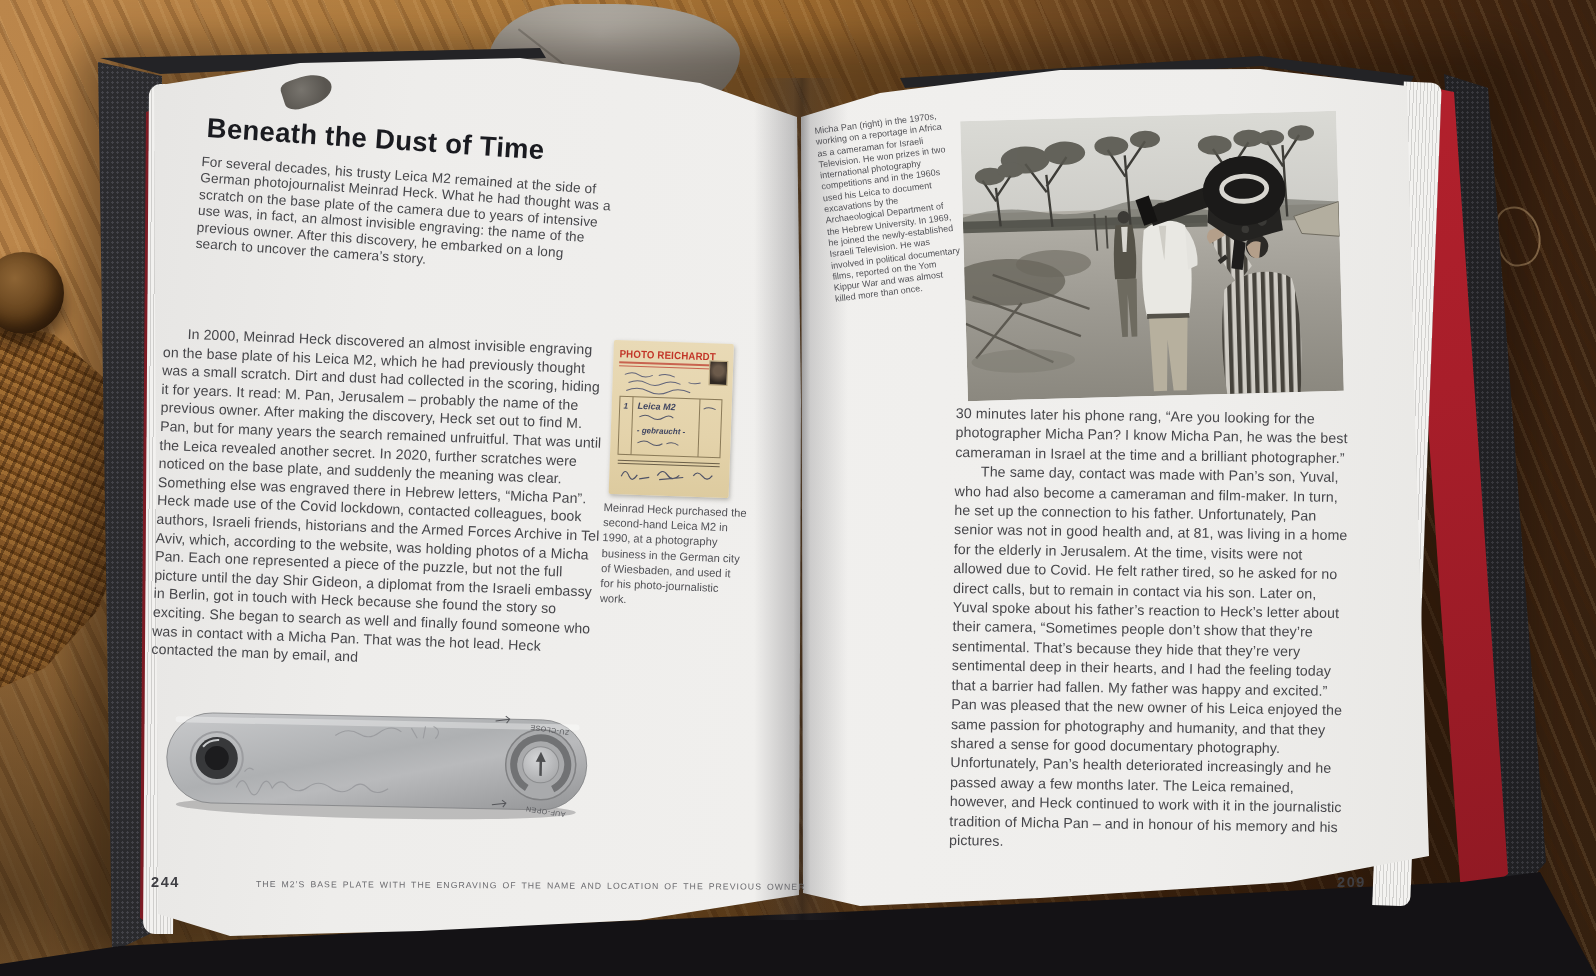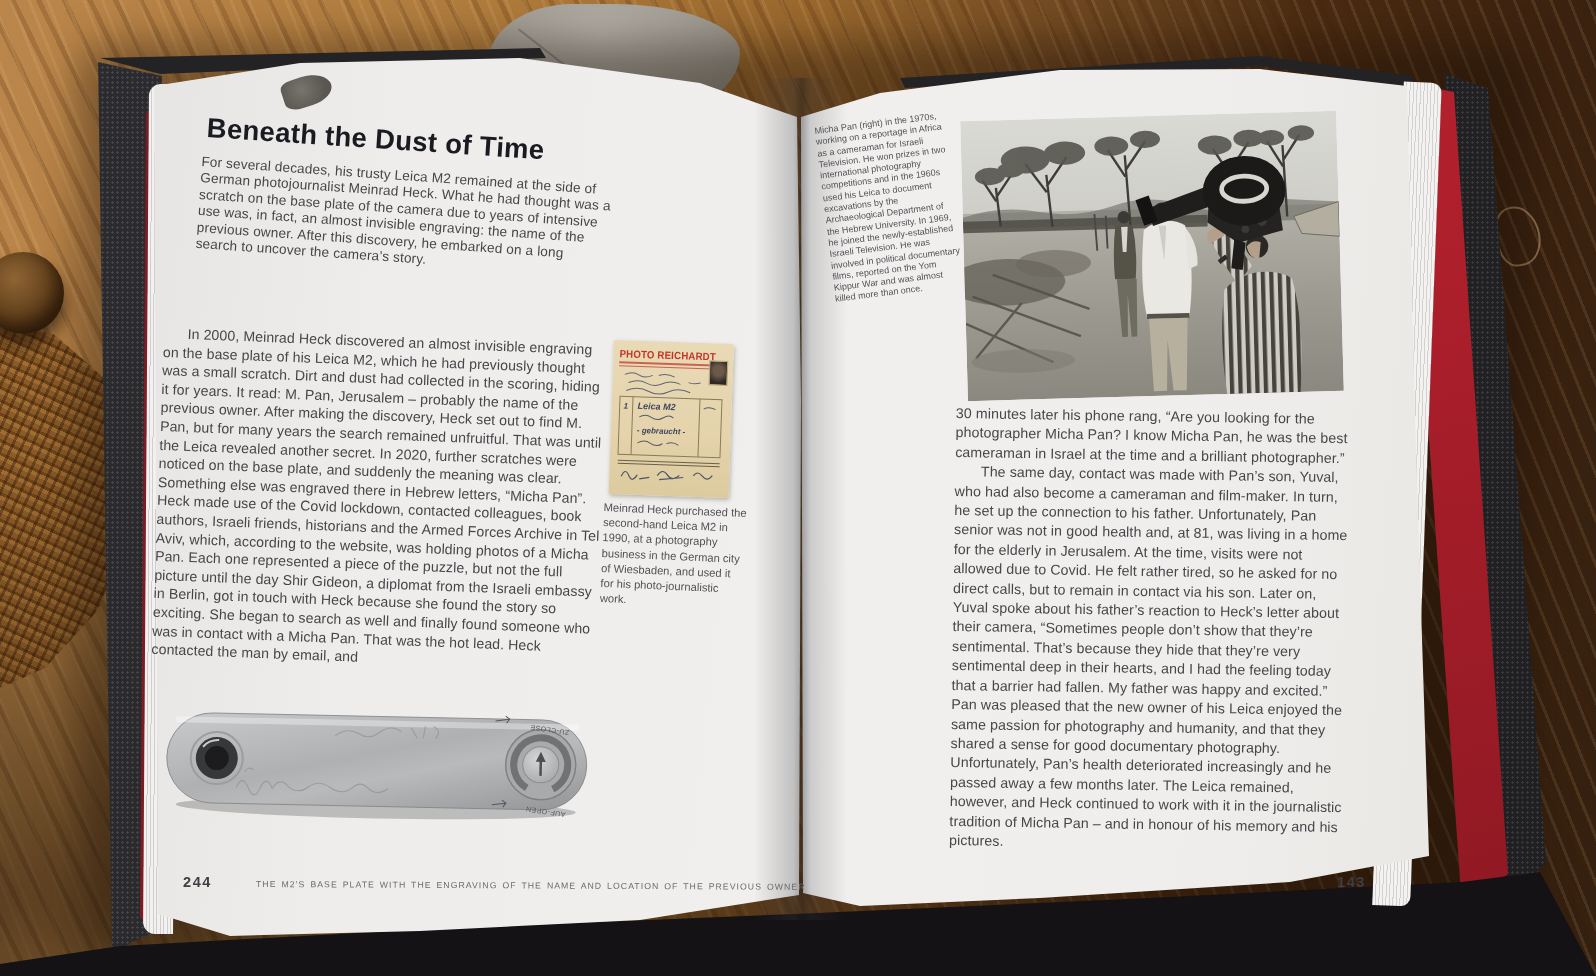--- a/index.html
+++ b/index.html
@@ -94,21 +94,21 @@
     transform:scaleX(.92);transform-origin:0 0;white-space:nowrap;}
   .receipt-redline{height:1.5px;background:rgba(190,60,45,.75);margin-top:2px;}
   .receipt-redline.r2{width:86%;}
   .receipt-portrait{position:absolute;right:5px;top:17px;width:19px;height:25px;
     border:1px solid #b9a67e;background:radial-gradient(circle at 50% 40%,#6b5a4a 0 30%,#2f2822 75%);}
   .receipt svg{display:block;}
   .receipt-caption{left:604px;top:500px;width:144px;transform:rotate(2.4deg);transform-origin:0 0;
     font-size:11.2px;line-height:15.2px;color:#515156;}
   .plate-wrap{left:166px;top:700px;width:425px;height:115px;transform:rotate(1.2deg);transform-origin:0 0;}
   .pagenum{font-size:14.5px;font-weight:700;letter-spacing:1.6px;color:#3e3e43;}
-  .pagenum-left{left:151px;top:874px;padding-left:32px;}
+  .pagenum-left{left:151px;top:874px;}
   .pagenum-right{left:1337px;top:874px;}
   .foot-caption{left:256px;top:879px;width:540px;font-size:8.7px;letter-spacing:1.05px;
     word-spacing:1.5px;color:#6b6b6f;white-space:nowrap;transform:rotate(.3deg);transform-origin:0 0;}
   .photo-caption{left:814px;top:126px;width:132px;transform:rotate(-7deg);transform-origin:0 0;
     font-size:9px;line-height:11.3px;color:#515156;}
   .photo-wrap{left:964px;top:116px;width:376px;height:280px;transform:rotate(-1.6deg);transform-origin:50% 50%;}
   .body-right{left:956px;top:404px;width:394px;transform:rotate(.9deg);transform-origin:0 0;
     font-size:14.2px;line-height:19.4px;letter-spacing:.1px;color:#47474b;}
   .body-right p{margin:0;}
   .body-right p + p{text-indent:26px;}
@@ -340,15 +340,15 @@
         <path d="M288 130 L284 160 L296 162 L300 134 Z" fill="#1d1c1b"></path>
       </g>
     </svg>
   </div>
 
   <div class="content body-right">
     <p>30 minutes later his phone rang, “Are you looking for the photographer Micha Pan? I know Micha Pan, he was the best cameraman in Israel at the time and a brilliant photographer.”</p>
     <p>The same day, contact was made with Pan’s son, Yuval, who had also become a cameraman and film-maker. In turn, he set up the connection to his father. Unfortunately, Pan senior was not in good health and, at 81, was living in a home for the elderly in Jerusalem. At the time, visits were not allowed due to Covid. He felt rather tired, so he asked for no direct calls, but to remain in contact via his son. Later on, Yuval spoke about his father’s reaction to Heck’s letter about their camera, “Sometimes people don’t show that they’re sentimental. That’s because they hide that they’re very sentimental deep in their hearts, and I had the feeling today that a barrier had fallen. My father was happy and excited.” Pan was pleased that the new owner of his Leica enjoyed the same passion for photography and humanity, and that they shared a sense for good documentary photography. Unfortunately, Pan’s health deteriorated increasingly and he passed away a few months later. The Leica remained, however, and Heck continued to work with it in the journalistic tradition of Micha Pan – and in honour of his memory and his pictures.</p>
   </div>
 
-  <div class="content pagenum pagenum-right">143</div>
+  <div class="content pagenum pagenum-right">209</div>
 
 </div>
 
 </body></html>

